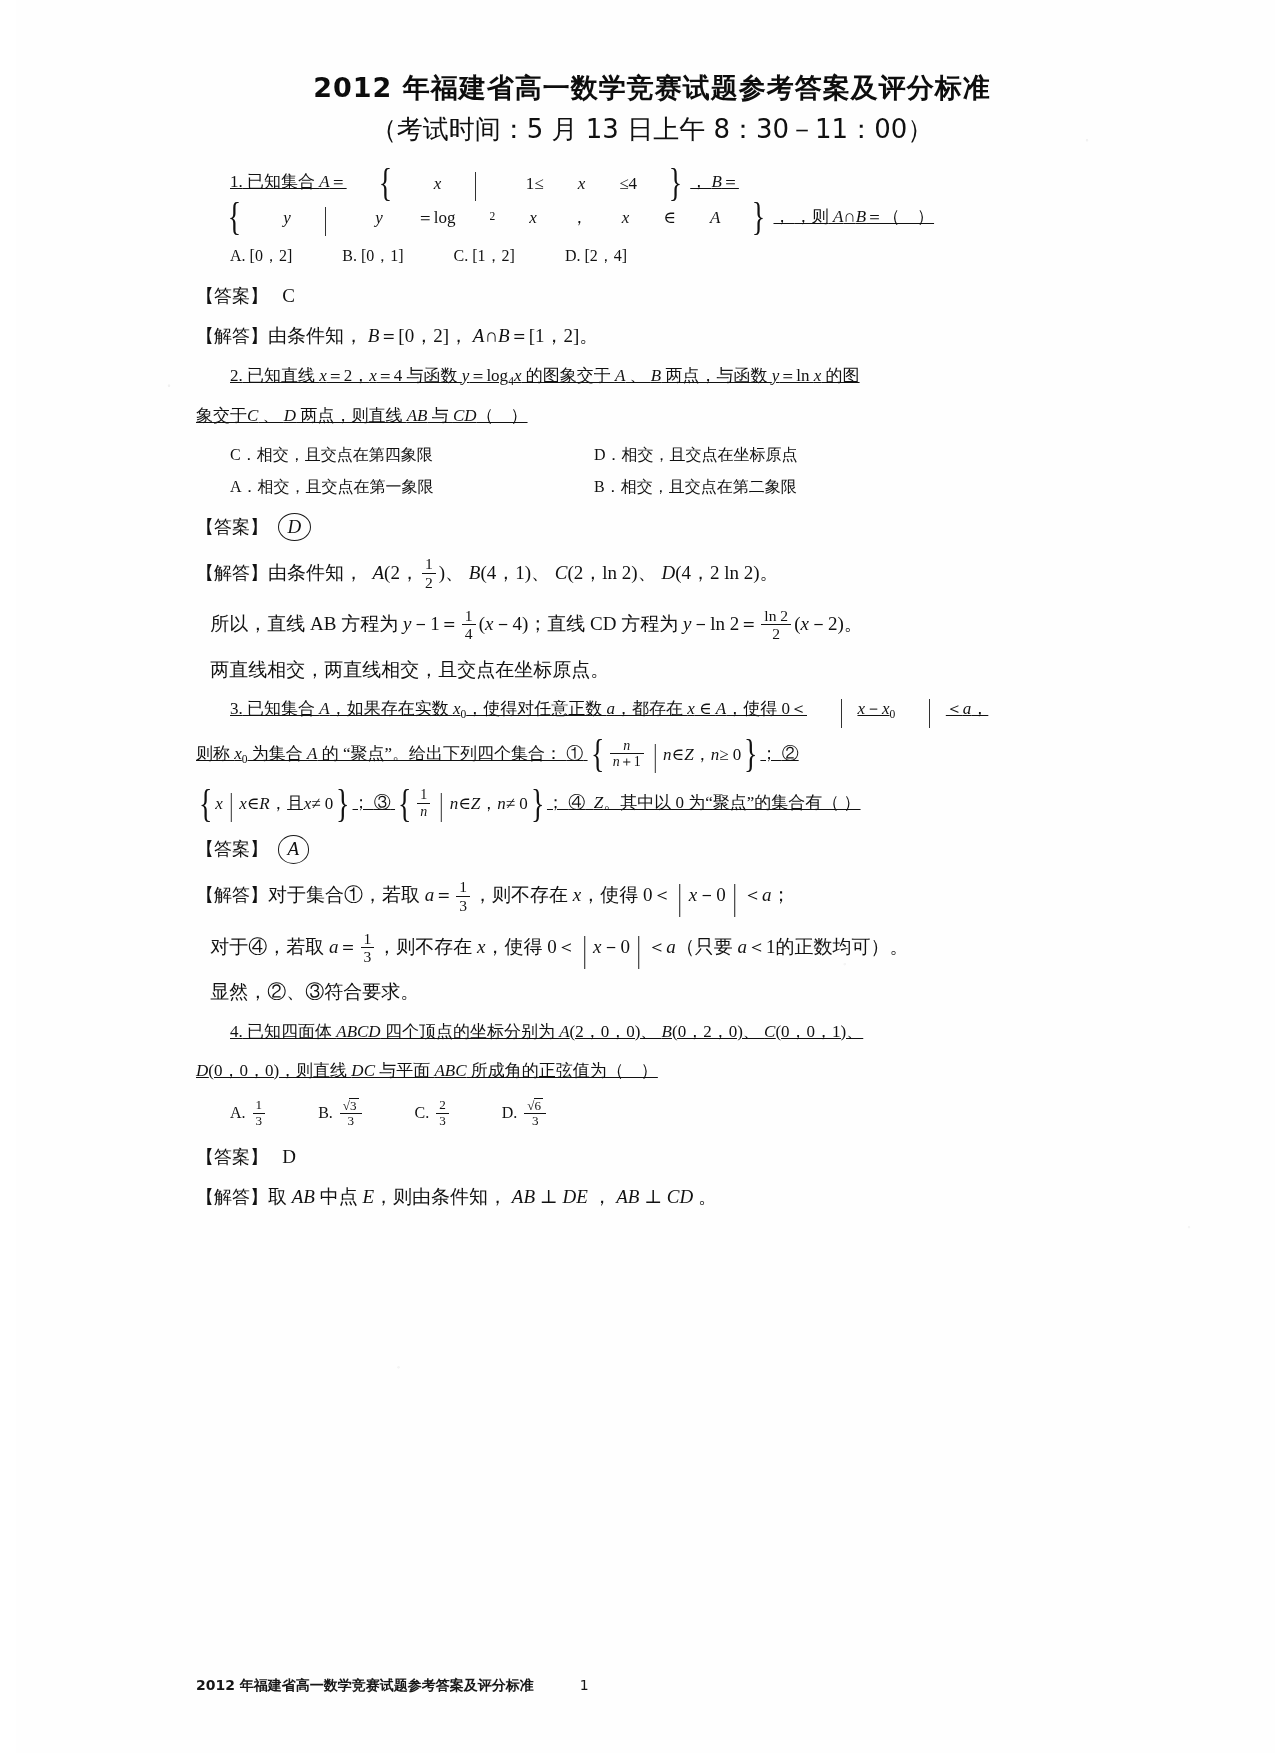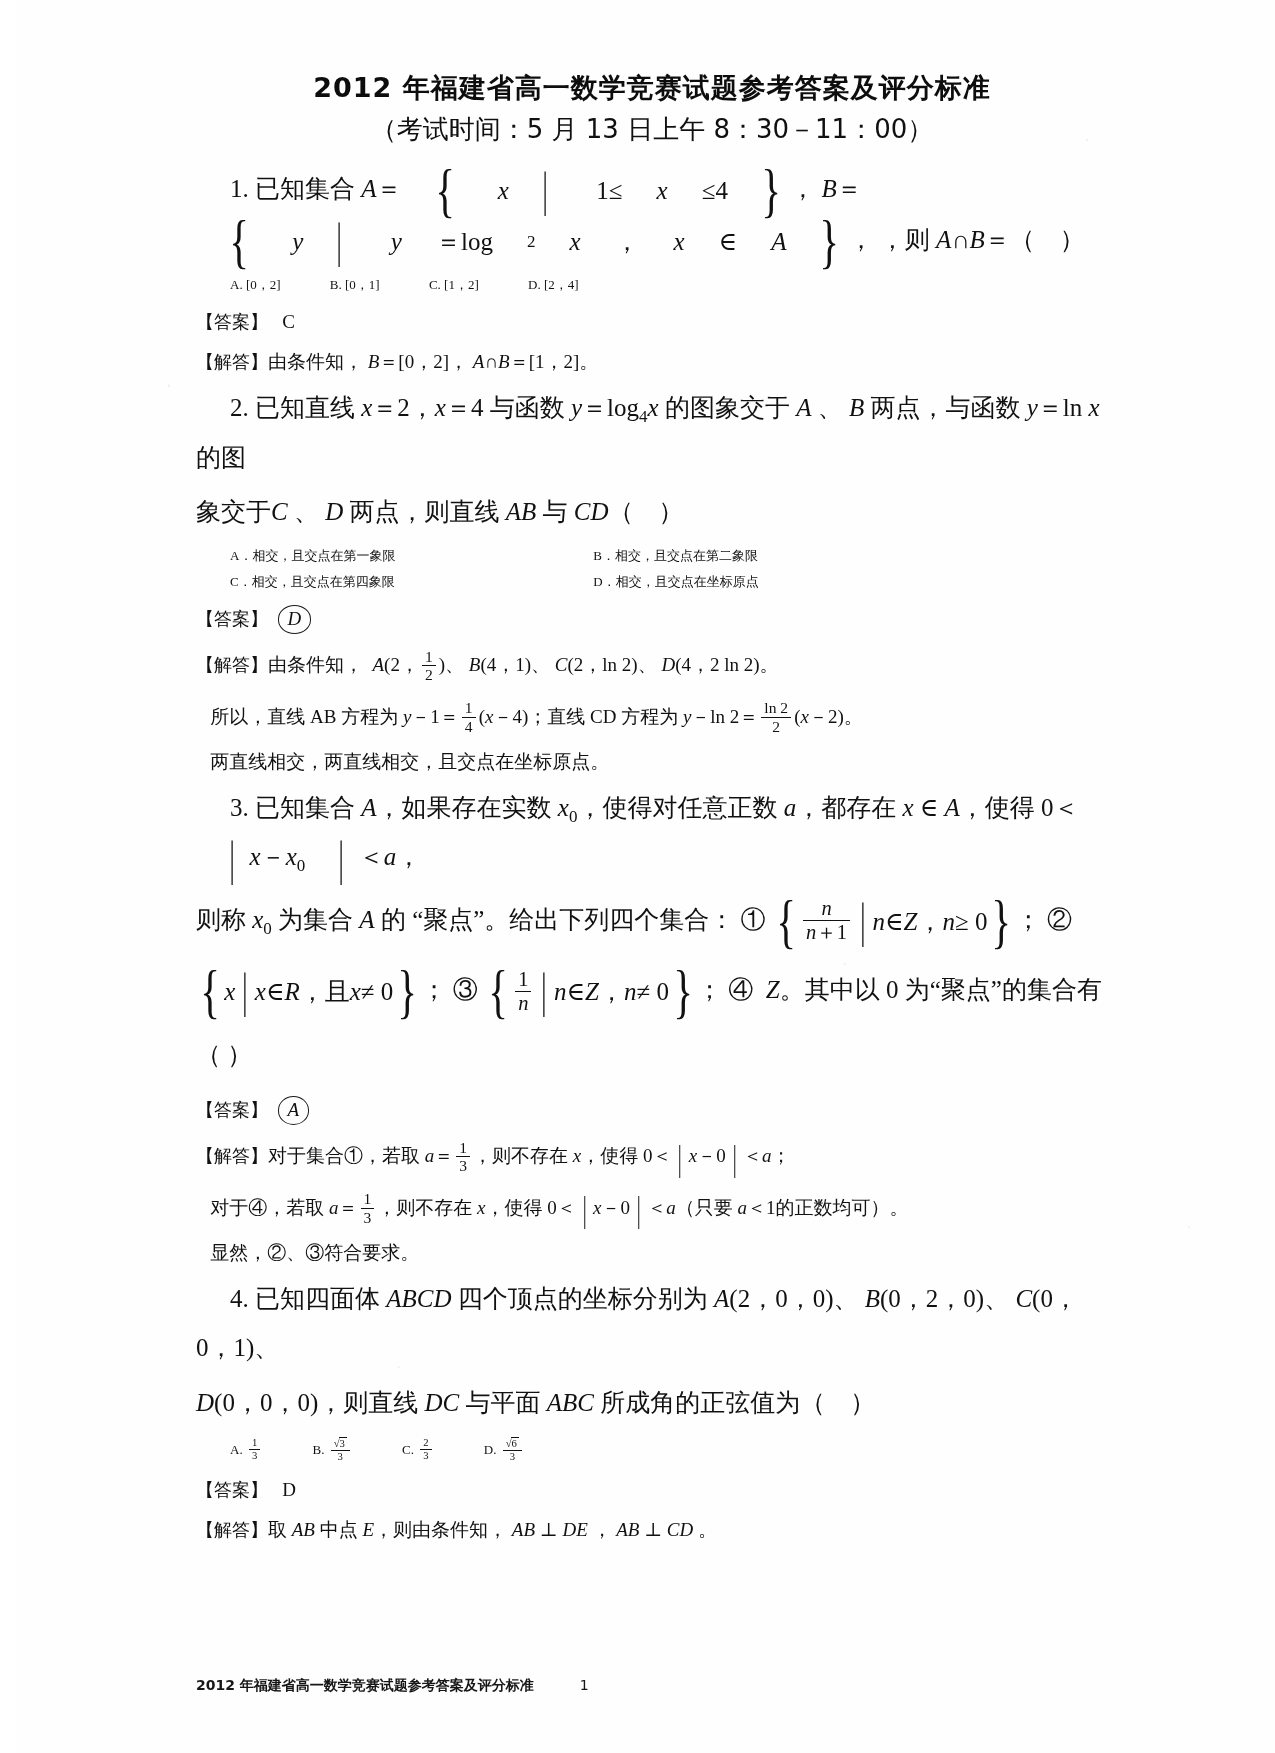--- a/index.html
+++ b/index.html
@@ -51,28 +51,29 @@
     margin: 0 0 18px 0;
     color: #101010;
   }
   .section-head {
     font-family: "DejaVu Sans", sans-serif;
     font-weight: bold;
     font-size: 19px;
     margin: 4px 0 12px 0;
   }
   .para {
-    font-size: 25px;
+    font-size: 17px;
     line-height: 1.95;
     margin: 0 0 6px 0;
     text-align: left;
+    text-decoration: underline;
   }
   .indent { text-indent: 34px; }
   .opts {
-    font-size: 13px;
+    font-size: 16px;
     margin: 2px 0 6px 34px;
     line-height: 2.0;
   }
   .opts span.opt { display: inline-block; margin-right: 46px; }
   .opts.choices-cn span.opt { margin-right: 30px; }
   .lbl {
     font-family: "DejaVu Sans", sans-serif;
     font-weight: normal;
     font-size: 18px;
   }
@@ -197,26 +198,26 @@
     <div class="para indent">
       <span>2.</span>
       已知直线 <i class="m">x</i>＝2，<i class="m">x</i>＝4 与函数 <i class="m">y</i>＝log<sub>4</sub><i class="m">x</i> 的图象交于 <i class="m">A</i> 、 <i class="m">B</i> 两点，与函数 <i class="m">y</i>＝ln <i class="m">x</i> 的图
     </div>
     <div class="para">
       象交于<i class="m">C</i> 、 <i class="m">D</i> 两点，则直线 <i class="m">AB</i> 与 <i class="m">CD</i>（&nbsp;&nbsp;&nbsp;&nbsp;）
     </div>
 
     <div class="opts choices-cn">
       <div>
+        <span class="opt" style="width:330px">C．相交，且交点在第四象限</span>
+        <span class="opt">D．相交，且交点在坐标原点</span>
+      </div>
+      <div>
         <span class="opt" style="width:330px">A．相交，且交点在第一象限</span>
         <span class="opt">B．相交，且交点在第二象限</span>
-      </div>
-      <div>
-        <span class="opt" style="width:330px">C．相交，且交点在第四象限</span>
-        <span class="opt">D．相交，且交点在坐标原点</span>
       </div>
     </div>
 
     <div class="ans-line">
       <span class="lbl">【答案】</span>
       &nbsp;<span class="circled">D</span>
     </div>
 
     <div class="ans-line tall">
       <span class="lbl">【解答】</span><span>由条件知，</span>

